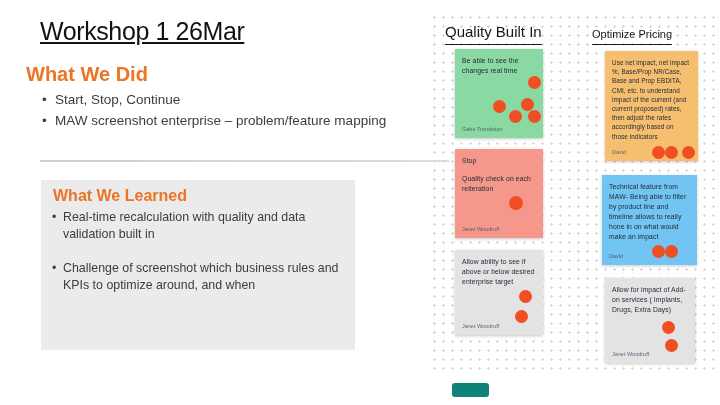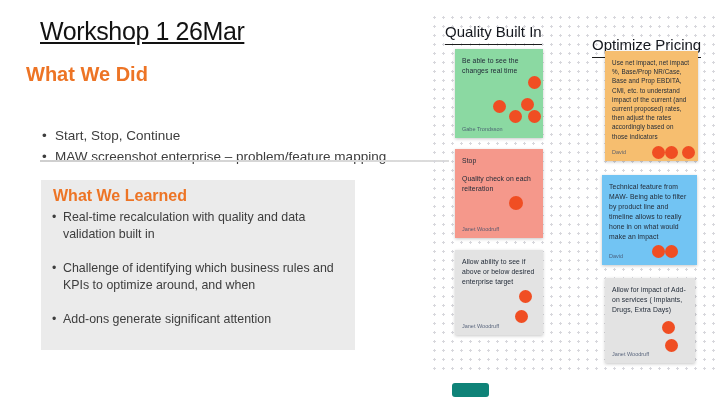--- a/index.html
+++ b/index.html
@@ -8,42 +8,42 @@
     position:relative; background:#ffffff; overflow:hidden;
     font-family:"Liberation Sans", sans-serif; color:#3d3d3d;
   }
   .slide-title {
     position:absolute; left:40px; top:17px;
     font-size:25px; font-weight:500; letter-spacing:-0.4px; color:#121212;text-decoration:underline;
   }
   .sec-heading { position:absolute; font-weight:bold; color:#ED7425; }
   .h-did   { left:26px; top:63px; font-size:20px; }
   .did-list { position:absolute; left:42px; top:90px; list-style:none;
-    font-size:13.5px; line-height:20.6px; color:#3d3d3d;margin-top:36px; }
+    font-size:13.5px; line-height:20.6px; color:#3d3d3d; }
   .did-list li { padding-left:13px; position:relative; }
   .did-list li::before { content:"•"; position:absolute; left:0; top:0; }
   .divider { position:absolute; left:40px; top:160px; width:409px; height:2px;
     background:linear-gradient(to right,#cfcfcf,#dcdcdc); }
   .learned-box { position:absolute; left:41px; top:180px; width:314px; height:170px;
     background:#EBEBEB; padding:7px 12px 20px 10px; }
   .h-learned { font-size:16px; font-weight:bold; color:#ED7425; margin:0 0 4px 2px; }
   .learned-list { list-style:none; }
   .learned-list li { font-size:12.4px; line-height:16.6px; color:#3d3d3d;
     padding-left:12px; position:relative; margin-bottom:18px; max-width:290px; }
   .learned-list li::before { content:"•"; position:absolute; left:1px; top:0; }
   .learned-list li:last-child { margin-bottom:0; }
 
   
   .board-bg { position:absolute; left:430px; top:13px; width:288px; height:357px;
     background-image:radial-gradient(circle,#d7d7dc 1px, rgba(0,0,0,0) 1.1px);
     background-size:9px 9px; }
   .col-header { position:absolute; color:#15181e; white-space:nowrap;
     border-bottom:1.6px solid #1c1c1c; padding-bottom:4px; background:transparent; }
   .hdr-qbi { left:445px; top:23px; font-size:15px; }
-  .hdr-op  { left:592px; top:36px; font-size:15px; }
+  .hdr-op  { left:592px; top:28px; font-size:11px; }
 
   .sticky { position:absolute; padding:7px 7px; color:#222b38;
     box-shadow:0 1px 3px rgba(0,0,0,0.22); }
   .note-text { font-size:6.8px; line-height:1.46; letter-spacing:0.1px; }
   .note-text2 { font-size:6.8px; line-height:1.46; letter-spacing:0.1px; margin-top:8px; }
   .author { position:absolute; left:7px; bottom:6px; font-size:5.5px; color:#42506b; opacity:0.85; white-space:nowrap; }
   .dot { position:absolute; width:13px; height:13px; border-radius:50%; background:#F04E23; }
 
   .teal-pill { position:absolute; left:452px; top:383px; width:37px; height:14px;
     border-radius:3px; background:#0F8378; }
@@ -60,22 +60,21 @@
     <li>MAW screenshot enterprise – problem/feature mapping</li>
   </ul>
 </section>
 
 <div class="divider"></div>
 
 <section class="learned-box">
   <h2 class="h-learned">What We Learned</h2>
   <ul class="learned-list">
     <li>Real-time recalculation with quality and data validation built in</li>
-    <li>Challenge of identifying which business rules and KPIs to optimize around, and when</li>
-    <li>Add-ons generate significant attention</li>
+    <li>Challenge of screenshot which business rules and KPIs to optimize around, and when</li>
   </ul>
 </section>
 
 <div class="board-bg"></div>
 
 <div class="col-header hdr-qbi">Quality Built In</div>
 <div class="col-header hdr-op">Optimize Pricing</div>
 
 <div class="sticky" style="left:455px; top:49px; width:88px; height:89px; background:#8BD9A2;">
   <div class="note-text">Be able to see the changes real time</div>

